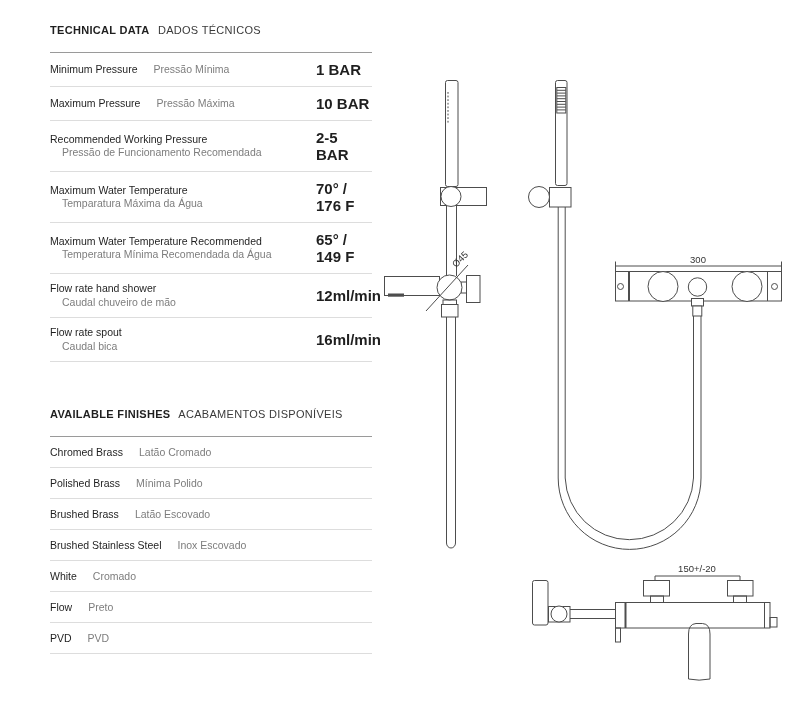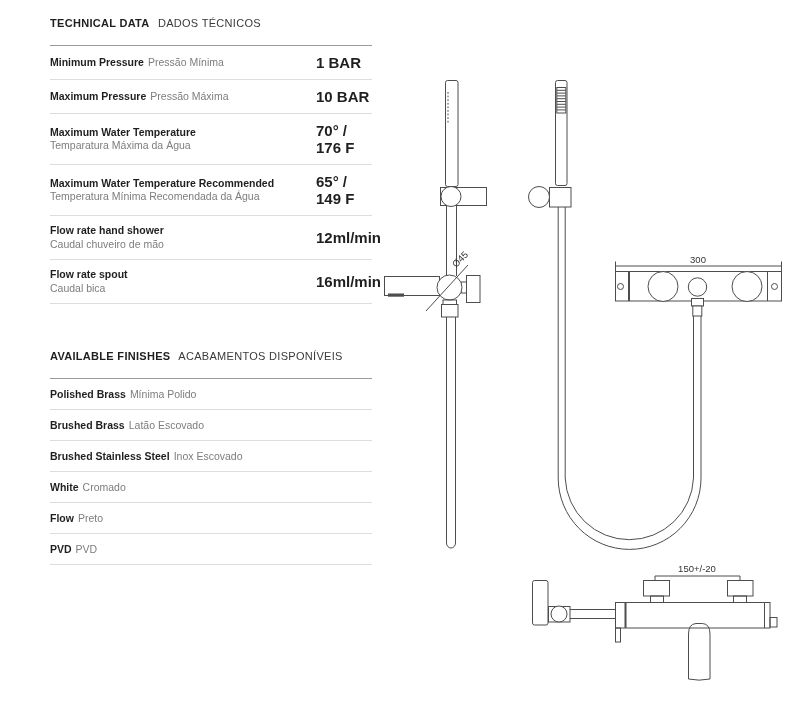--- a/index.html
+++ b/index.html
@@ -7,35 +7,35 @@
     --line:#4d4d4d; --bg:#ffffff;
   }
   *{margin:0;padding:0;box-sizing:border-box;}
   html,body{background:#fff;}
   body{
     width:800px;height:711px;position:relative;overflow:hidden;
     background:var(--bg);
     font-family:"Liberation Sans","DejaVu Sans",sans-serif;
     color:var(--ink);
   }
-  .sheet{position:absolute;left:50px;top:17px;width:322px;}
+  .sheet{position:absolute;left:50px;top:24px;width:322px;}
   h2.section-title{
     font-size:11px;line-height:12px;font-weight:normal;letter-spacing:.3px;
     margin:0 0 16px 0;white-space:nowrap;
   }
   .t-en{font-weight:bold;color:var(--ink);margin-right:5px;}
   .t-pt{color:#3a3a3a;}
   .rule-strong{border-top:1px solid var(--rule-strong);}
   .trow{
     display:flex;align-items:center;border-bottom:1px solid var(--rule);
     padding:8px 0;
   }
   .tlabel{flex:1;font-size:10.5px;line-height:13.5px;padding-right:6px;}
-  .en{font-weight:bold;color:var(--ink);margin-right:4px;text-align:center;}
-  .pt{color:var(--muted);}
+  .en{font-weight:normal;color:var(--ink);margin-right:4px;text-align:center;}
+  .pt{color:var(--muted);margin-left:12px;}
   .stacked .pt{display:block;margin-right:0;}
   .tvalue{width:56px;flex-shrink:0;font-size:15px;font-weight:bold;color:var(--ink);}
   .block-finishes{margin-top:46px;}
   .frow{
     border-bottom:1px solid var(--rule);padding:8.5px 0;
     font-size:10.5px;line-height:13px;
   }
   svg.drawings{position:absolute;left:0;top:0;}
   .draw{stroke:var(--line);fill:none;stroke-width:1;}
   .wf{fill:#fff;}
@@ -64,20 +64,26 @@
     <div class="tvalue">1 BAR</div>
   </div>
 
   <div class="trow">
     <div class="tlabel">
       <span class="en">Maximum Pressure</span><span class="pt">Pressão Máxima</span>
     </div>
     <div class="tvalue">10 BAR</div>
   </div>
 
+  <div class="trow stacked">
+    <div class="tlabel">
+      <span class="en">Recommended Working Pressure</span><span class="pt">Pressão de Funcionamento Recomendada</span>
+    </div>
+    <div class="tvalue">2-5 BAR</div>
+  </div>
 
   <div class="trow stacked">
     <div class="tlabel">
       <span class="en">Maximum Water Temperature</span><span class="pt">Temparatura Máxima da Água</span>
     </div>
     <div class="tvalue">70° / 176 F</div>
   </div>
 
   <div class="trow stacked">
     <div class="tlabel">
@@ -102,20 +108,23 @@
 </div>
   </section>
 
   <section class="block-finishes">
     <h2 class="section-title">
       <span class="t-en">AVAILABLE FINISHES</span>
       <span class="t-pt">ACABAMENTOS DISPONÍVEIS</span>
     </h2>
     <div class="rule-strong"></div>
     <div>
+  <div class="frow">
+    <span class="en">Chromed Brass</span><span class="pt">Latão Cromado</span>
+  </div>
 
   <div class="frow">
     <span class="en">Polished Brass</span><span class="pt">Mínima Polido</span>
   </div>
 
   <div class="frow">
     <span class="en">Brushed Brass</span><span class="pt">Latão Escovado</span>
   </div>
 
   <div class="frow">

